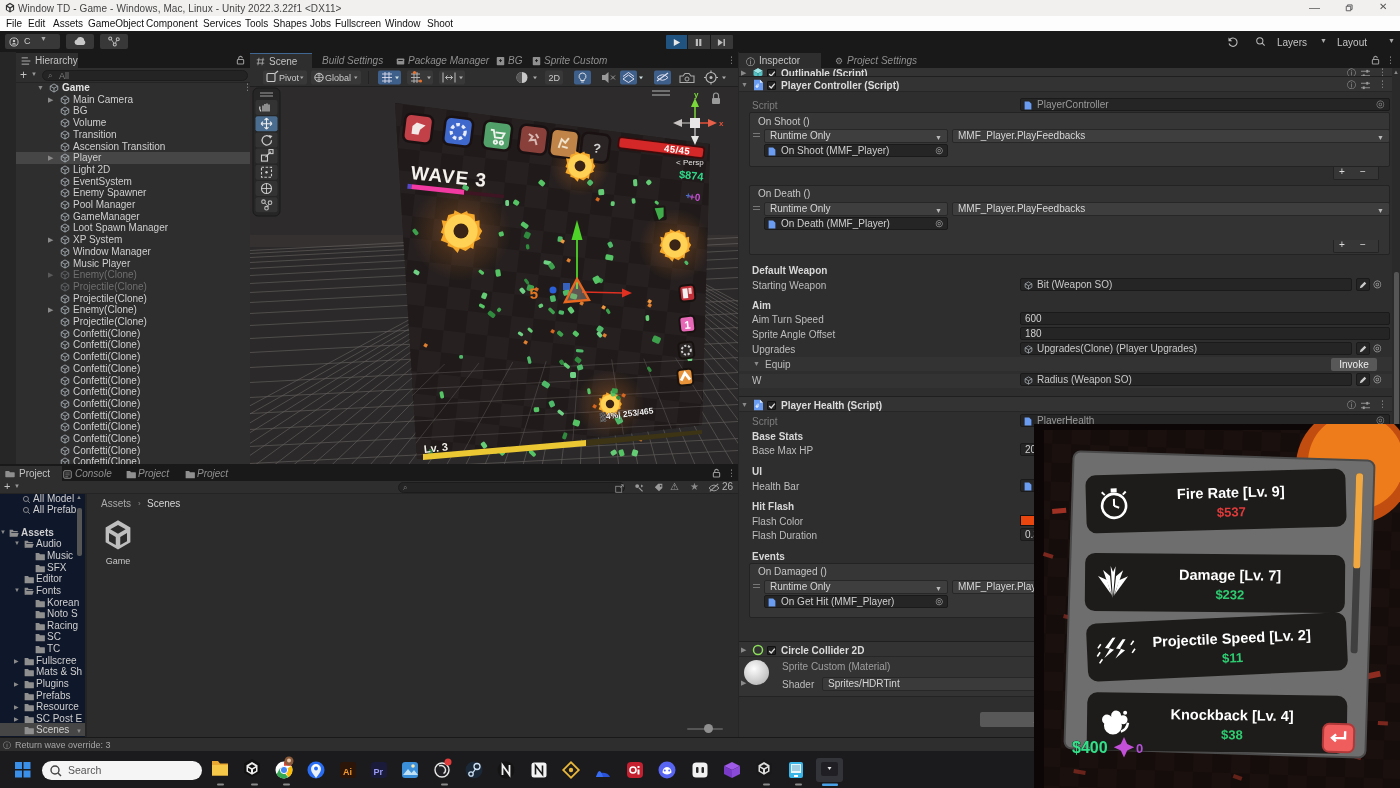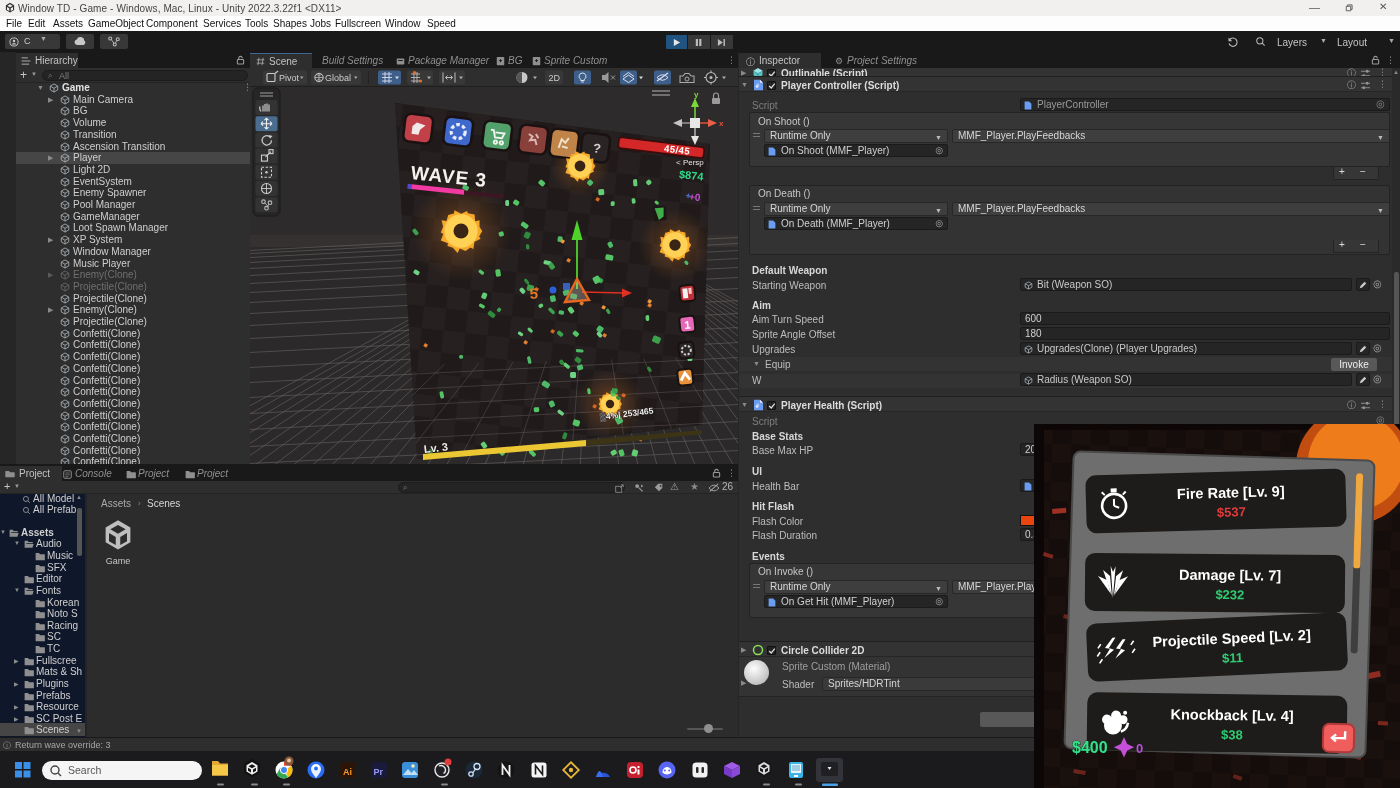--- a/index.html
+++ b/index.html
@@ -72,21 +72,21 @@
       <span style="left:28px">Edit</span>
       <span style="left:53px">Assets</span>
       <span style="left:88px">GameObject</span>
       <span style="left:146px">Component</span>
       <span style="left:203px">Services</span>
       <span style="left:245px">Tools</span>
       <span style="left:273px">Shapes</span>
       <span style="left:310px">Jobs</span>
       <span style="left:335px">Fullscreen</span>
       <span style="left:385px">Window</span>
-      <span style="left:427px">Speed</span>
+      <span style="left:427px">Shoot</span>
 </div>
 
 <div id="toolbar" class="abs">
   <div class="tbtn" style="left:5px;top:3px;width:55px;height:15px"></div>
   <svg class="abs" style="left:9px;top:6px" width="10" height="10" viewBox="0 0 16 16">
         <circle cx="8" cy="8" r="6.5" fill="none" stroke="#c8c8c8" stroke-width="1.5"></circle>
         <circle cx="8" cy="6.5" r="2" fill="#c8c8c8"></circle>
         <path d="M4 12a4.5 4.5 0 0 1 8 0" fill="#c8c8c8"></path>
       </svg>
   <span class="abs" style="left:24px;top:5px;font-size:9px;color:#ccc">C</span>
@@ -1149,37 +1149,41 @@
 <span class="abs" style="left:42px;top:3px;font-size:10px;font-weight:bold;color:#dcdcdc">Player Health (Script)</span>
 <span class="abs" style="left:608px;top:2px;font-size:9px;color:#999">ⓘ</span>
 <svg class="abs" style="left:622px;top:4px" width="9" height="9" viewBox="0 0 12 12">
             <path stroke="#999" stroke-width="1.2" d="M0 3h12M0 9h12"></path>
             <rect x="7" y="1.2" width="2.6" height="3.6" fill="#999"></rect>
             <rect x="2.4" y="7.2" width="2.6" height="3.6" fill="#999"></rect>
           </svg>
 <span class="abs" style="left:639px;top:2px;font-size:9px;color:#999">⋮</span>
 </div>
 <span class="abs" style="left:13px;top:348.4px;font-size:10px;color:#7e7e7e;white-space:nowrap">Script</span>
+<div class="ifield" style="left:281px;top:346.4px;width:370px;color:#9a9a9a">
+<svg style="position:absolute;left:3px;top:2px" width="8" height="9" viewBox="0 0 14 16">
+            <path fill="#6a9df1" d="M1 1h8l4 4v10H1z"></path>
+          </svg><span style="margin-left:12px">PlayerHealth</span></div>
 <span class="abs" style="left:637px;top:346.4px;font-size:10px;color:#888">◎</span>
 <span class="abs" style="left:13px;top:362.9px;font-size:10px;font-weight:bold;color:#d8d8d8;white-space:nowrap">Base Stats</span>
 <span class="abs" style="left:13px;top:377.4px;font-size:10px;color:#bdbdbd;white-space:nowrap">Base Max HP</span>
 <div class="ifield" style="left:281px;top:375.4px;width:370px">20</div>
 <span class="abs" style="left:13px;top:398px;font-size:10px;font-weight:bold;color:#d8d8d8;white-space:nowrap">UI</span>
 <span class="abs" style="left:13px;top:412.5px;font-size:10px;color:#bdbdbd;white-space:nowrap">Health Bar</span>
 <div class="ifield" style="left:281px;top:410.5px;width:370px;color:#c9c9c9"><svg style="position:absolute;left:3px;top:2px" width="8" height="9" viewBox="0 0 14 16">
             <path fill="#6a9df1" d="M1 1h8l4 4v10H1z"></path>
           </svg><span style="margin-left:12px">HealthBar</span></div>
 <span class="abs" style="left:13px;top:433px;font-size:10px;font-weight:bold;color:#d8d8d8;white-space:nowrap">Hit Flash</span>
 <span class="abs" style="left:13px;top:447.5px;font-size:10px;color:#bdbdbd;white-space:nowrap">Flash Color</span>
 <div class="abs" style="left:281px;top:446.5px;width:370px;height:11px;background:#e8450f;border:1px solid #111"></div>
 <span class="abs" style="left:13px;top:462px;font-size:10px;color:#bdbdbd;white-space:nowrap">Flash Duration</span>
 <div class="ifield" style="left:281px;top:460px;width:370px">0.3</div>
 <span class="abs" style="left:13px;top:482.6px;font-size:10px;font-weight:bold;color:#d8d8d8;white-space:nowrap">Events</span>
 <div class="abs" style="left:10px;top:495px;width:641px;height:55px;background:#363636;border:1px solid #232323;border-radius:2px"></div>
-<span class="abs" style="left:19px;top:498px;font-size:10px;color:#c7c7c7">On Invoke ()</span>
+<span class="abs" style="left:19px;top:498px;font-size:10px;color:#c7c7c7">On Damaged ()</span>
 <div class="idrop" style="left:25px;top:512px;width:184px">Runtime Only<span style="position:absolute;right:5px;top:2px;font-size:7px;color:#bbb">▼</span></div>
 <div class="abs" style="left:14px;top:516px;width:7px;height:1px;background:#777"></div>
 <div class="abs" style="left:14px;top:519px;width:7px;height:1px;background:#777"></div>
 <div class="idrop" style="left:213px;top:512px;width:438px">MMF_Player.PlayFeedbacks<span style="position:absolute;right:5px;top:2px;font-size:7px;color:#bbb">▼</span></div>
 <div class="ifield" style="left:25px;top:527px;width:184px;color:#cfcfcf">
 <svg style="position:absolute;left:3px;top:2px" width="8" height="9" viewBox="0 0 14 16">
             <path fill="#6a9df1" d="M1 1h8l4 4v10H1z"></path>
           </svg><span style="margin-left:12px">On Get Hit (MMF_Player)</span>
 <span style="position:absolute;right:4px;top:0px;font-size:9px;color:#aaa">◎</span></div>
 <div class="abs" style="left:594px;top:550px;width:46px;height:13px;background:#363636;border:1px solid #232323;border-top:none;border-radius:0 0 2px 2px"></div>

